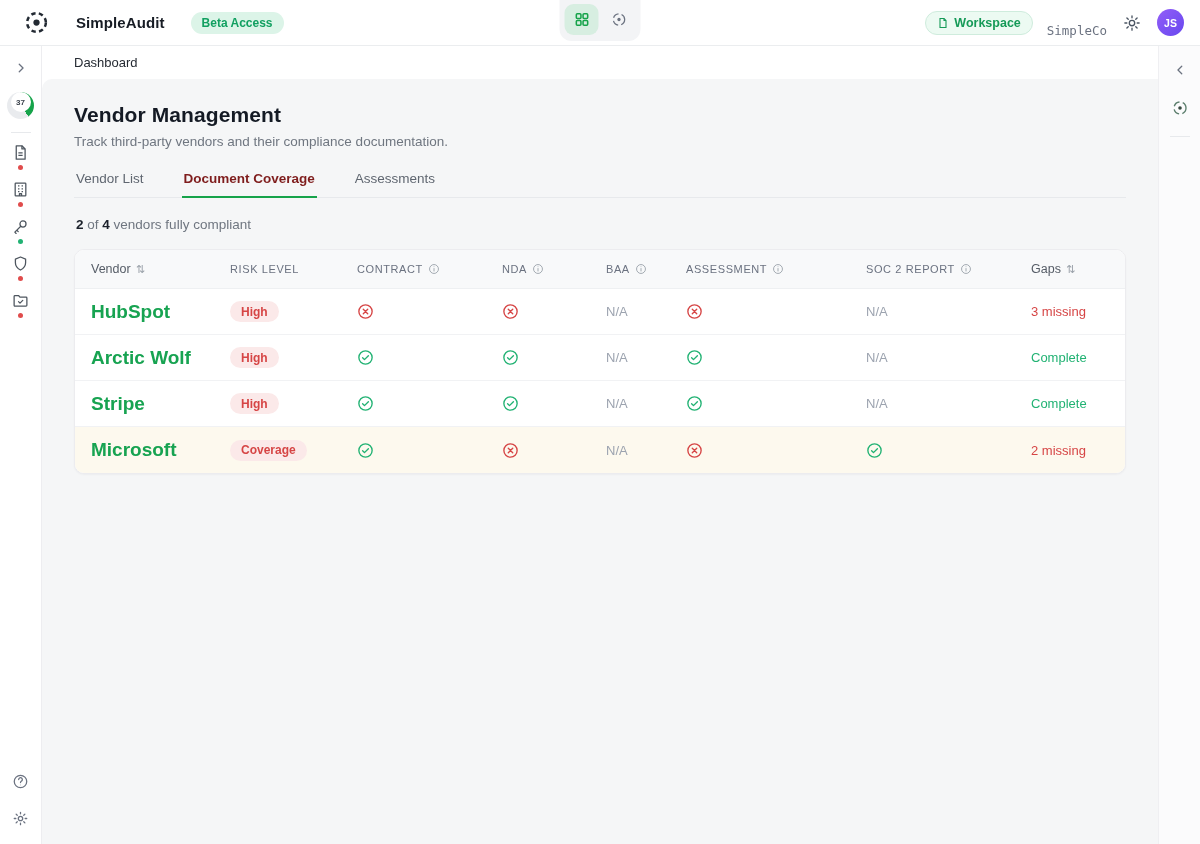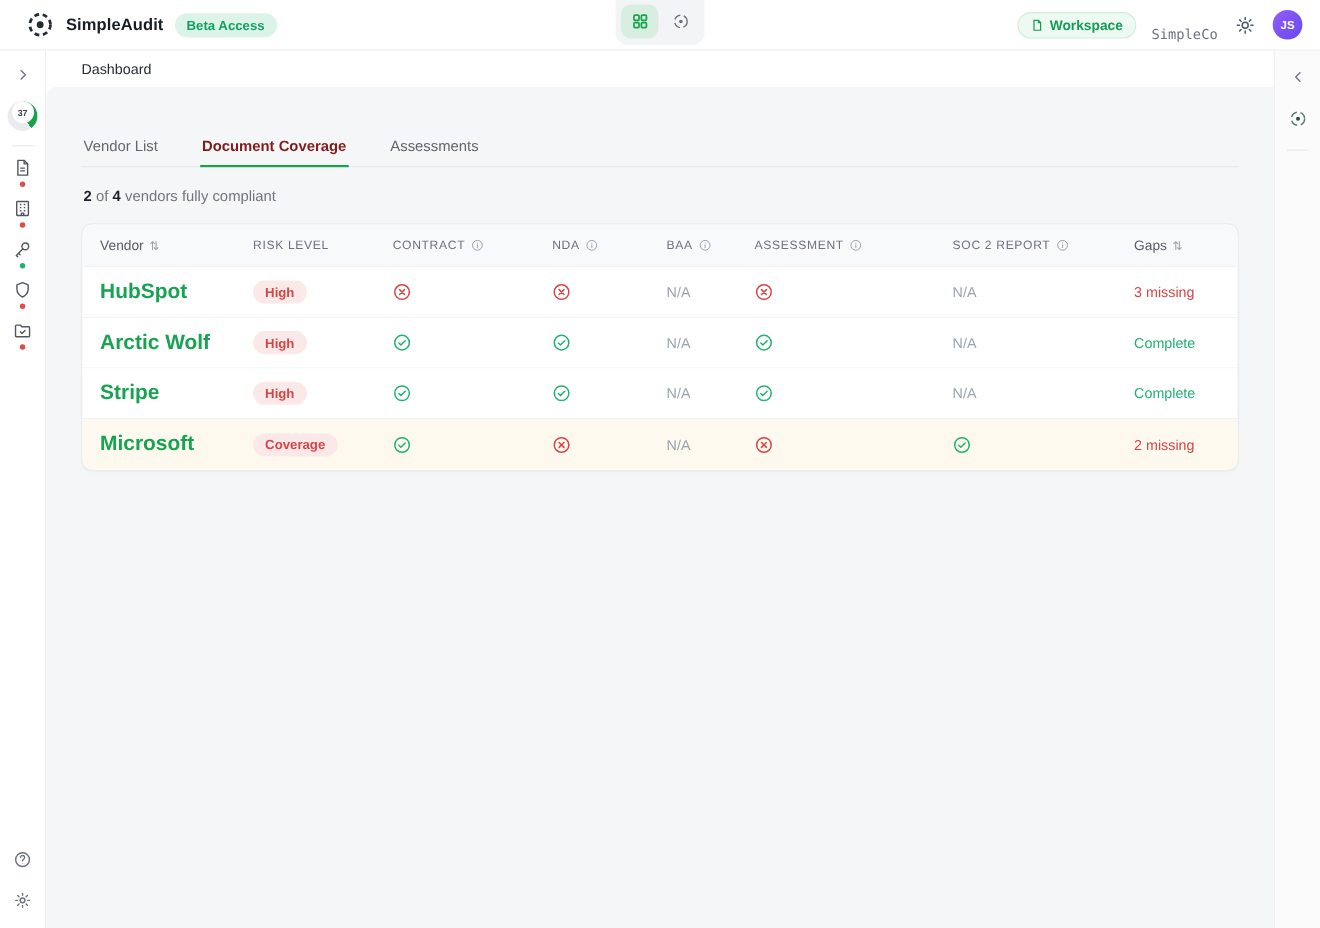--- a/index.html
+++ b/index.html
@@ -11,21 +11,21 @@
     overflow: hidden;
   }
   .app { width: 1200px; height: 844px; display: flex; flex-direction: column; position: relative; }
 
   
   .topbar {
     height: 46px; background: #ffffff; border-bottom: 1px solid #ebedef;
     display: flex; align-items: center; justify-content: space-between;
     padding: 0 16px; position: relative; z-index: 5;
   }
-  .topbar-left { display: flex; align-items: center; gap: 10px; padding-left: 6px; }
+  .topbar-left { display: flex; align-items: center; gap: 26px; padding-left: 6px; }
   .logo-btn { width: 28px; height: 28px; display: flex; align-items: center; justify-content: center; cursor: pointer; background: none; border: none; }
   .app-name { font-size: 15px; font-weight: 700; color: #171c24; letter-spacing: .1px; }
   .pill { border-radius: 999px; font-weight: 600; display: inline-flex; align-items: center; gap: 5px; }
   .beta-pill { background: #dcf4e8; color: #12a061; font-size: 12px; padding: 4px 11px; }
 
   .topbar-center {
     position: absolute; left: 50%; top: 0; transform: translateX(-50%);
     background: #f3f4f6; border-radius: 0 0 12px 12px; height: 41px;
     display: flex; align-items: center; gap: 3px; padding: 3px 5px 5px 5px;
   }
@@ -280,20 +280,24 @@
     </aside>
 
     <main class="main-col">
       <div class="breadcrumb-bar">
         <span class="breadcrumb">Dashboard</span>
       </div>
 
       <div class="content">
 
         <div class="page-head">
+          <div>
+            <h1 class="page-title">Vendor Management</h1>
+            <p class="page-subtitle">Track third-party vendors and their compliance documentation.</p>
+          </div>
         </div>
 
         <div class="tabs">
           <button class="tab">Vendor List</button>
           <button class="tab active">Document Coverage</button>
           <button class="tab">Assessments</button>
         </div>
 
         <p class="summary">
           <b>2</b>

